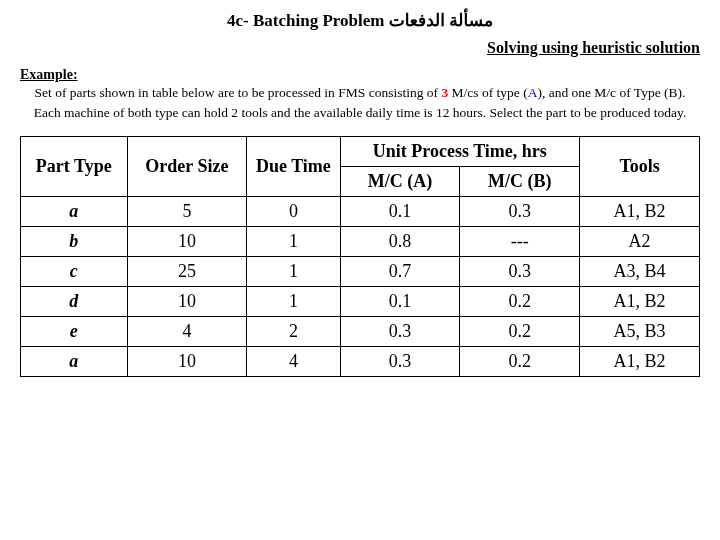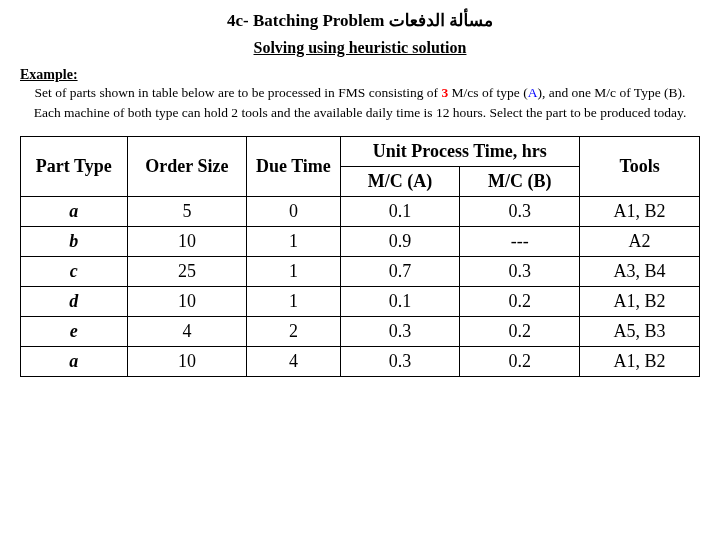--- a/index.html
+++ b/index.html
@@ -18,21 +18,21 @@
       padding: 10px 20px 10px 20px;
     }
     .header {
       text-align: center;
       font-size: 17px;
       font-weight: bold;
       margin-bottom: 8px;
       border-bottom: none;
     }
     .subtitle {
-      text-align: center;
+      text-align: right;
       font-size: 16px;
       font-weight: bold;
       text-decoration: underline;
       margin-bottom: 10px;
     }
     .example-label {
       font-size: 14px;
       font-weight: bold;
       text-decoration: underline;
     }
@@ -143,21 +143,21 @@
       <td>5</td>
       <td>0</td>
       <td>0.1</td>
       <td>0.3</td>
       <td>A1, B2</td>
     </tr>
         <tr>
       <td style="font-style:italic;font-weight:bold;">b</td>
       <td>10</td>
       <td>1</td>
-      <td>0.9</td>
+      <td>0.8</td>
       <td>---</td>
       <td>A2</td>
     </tr>
         <tr>
       <td style="font-style:italic;font-weight:bold;">c</td>
       <td>25</td>
       <td>1</td>
       <td>0.7</td>
       <td>0.3</td>
       <td>A3, B4</td>

